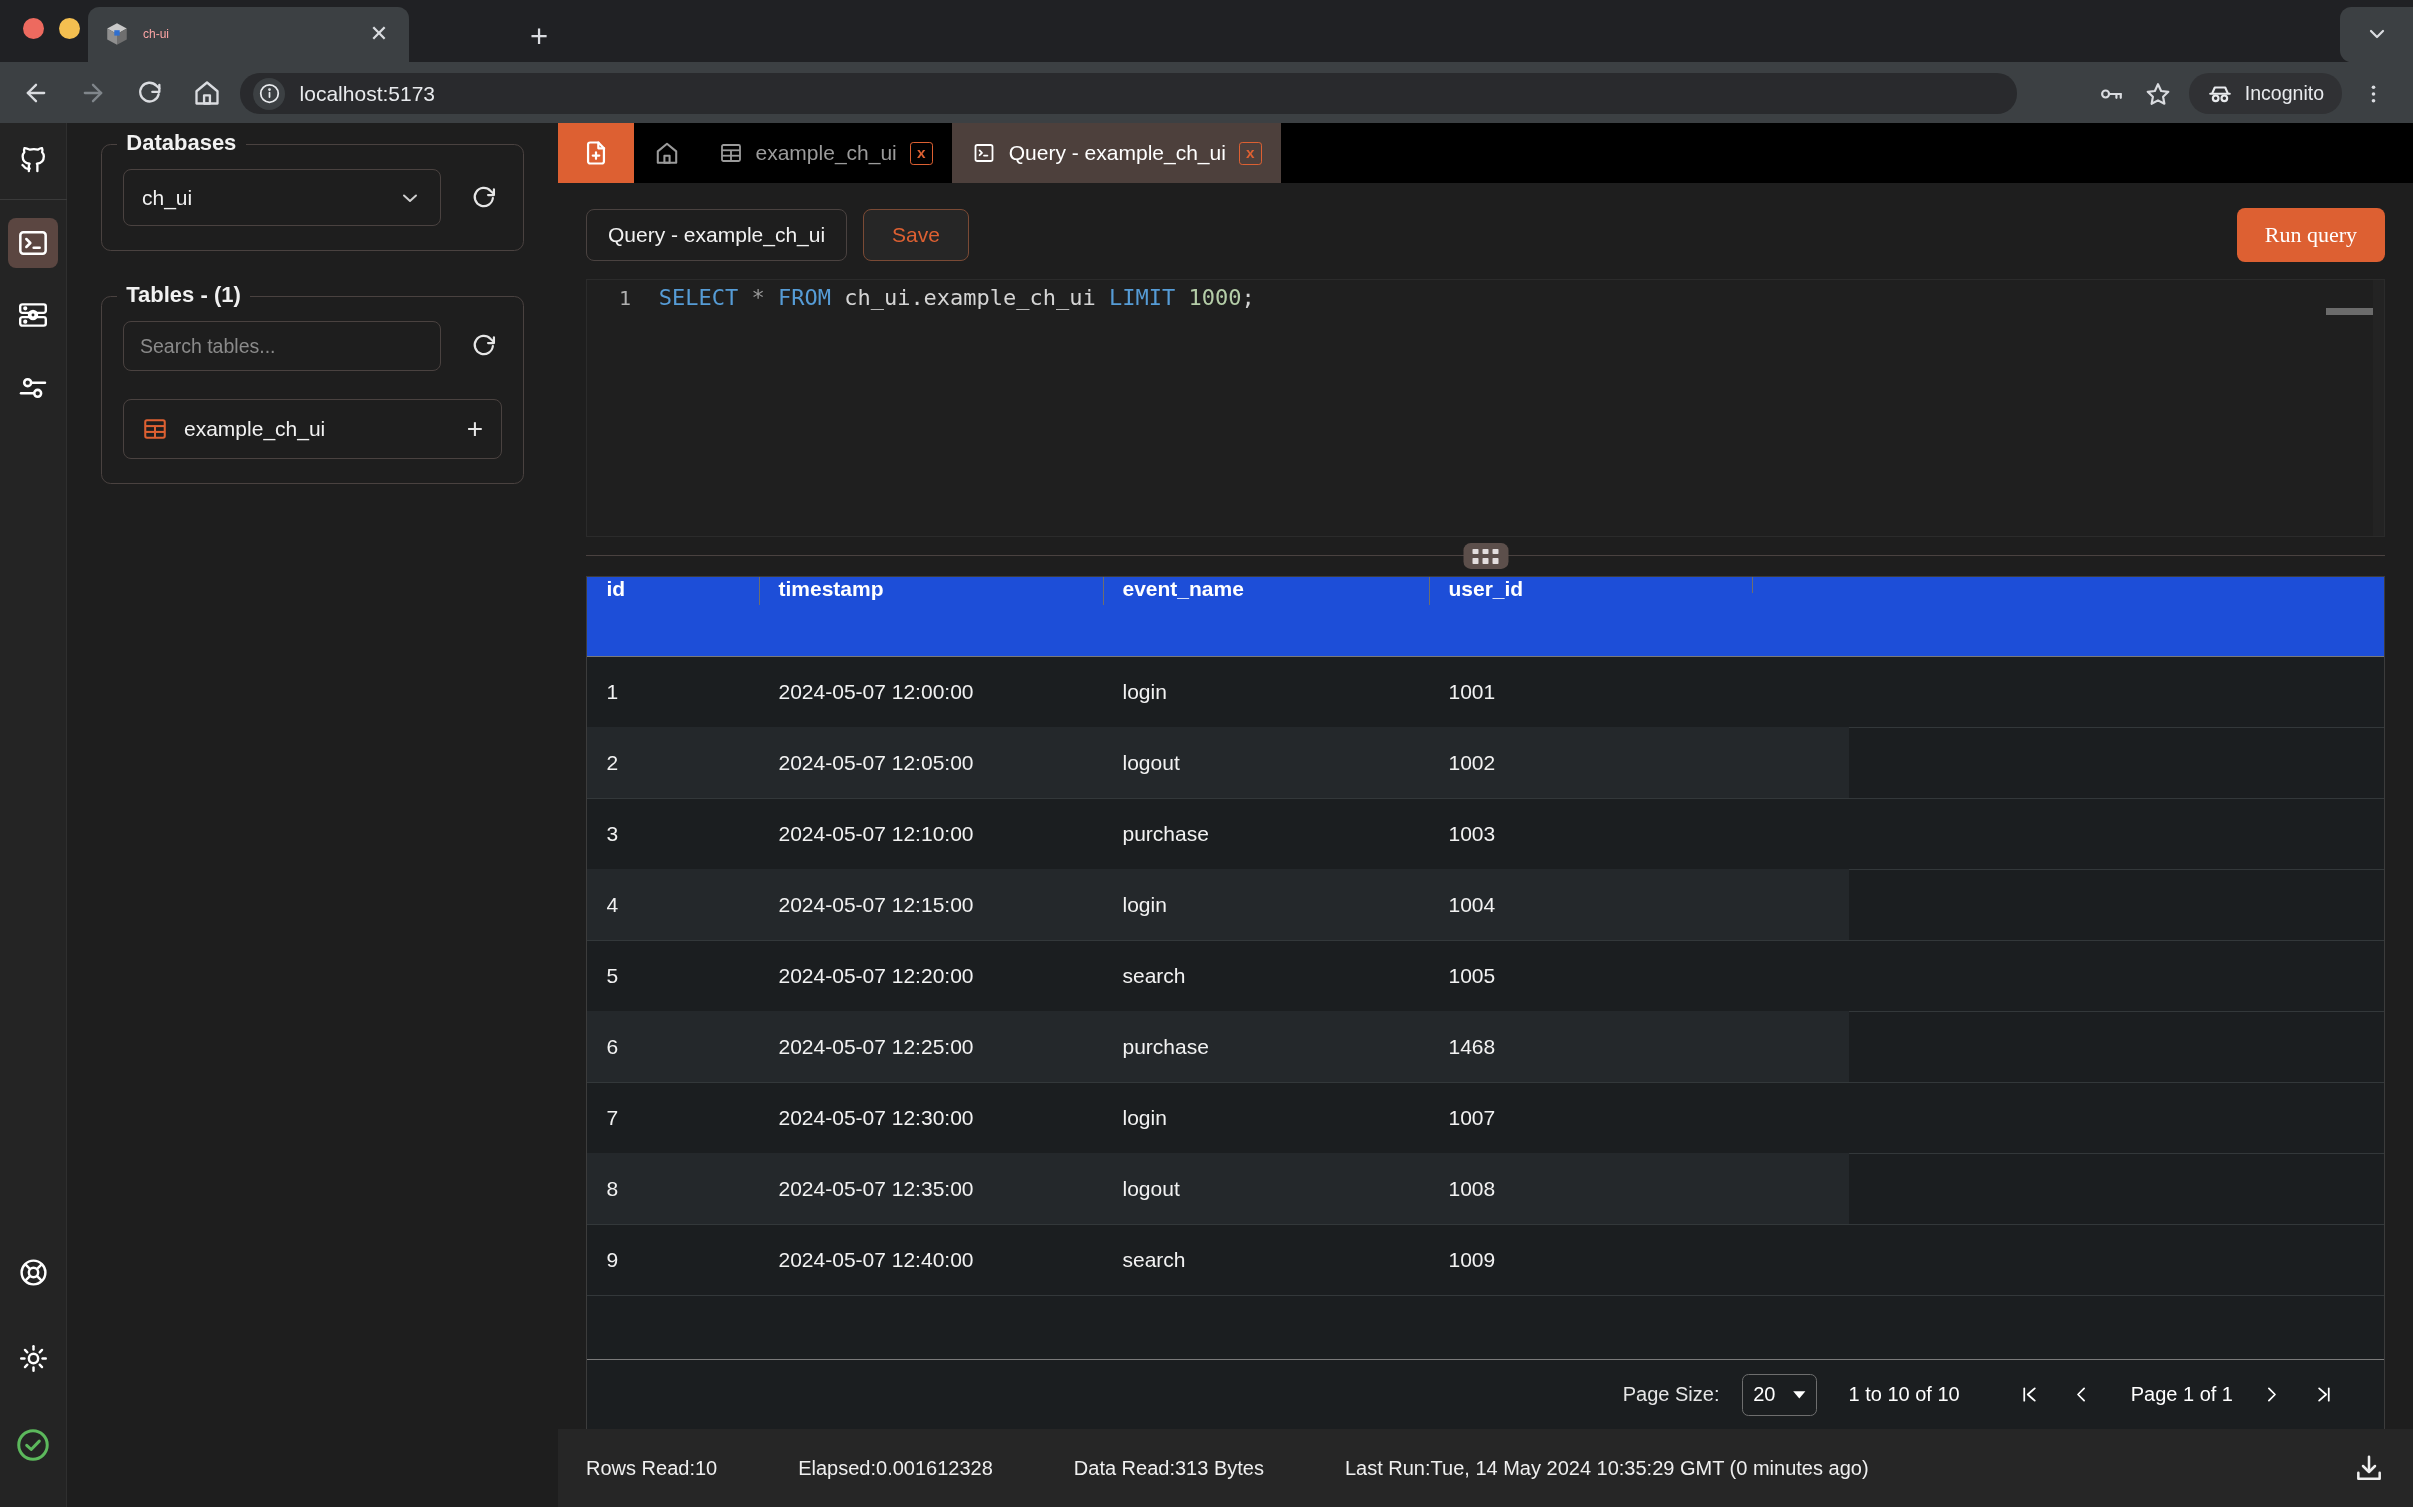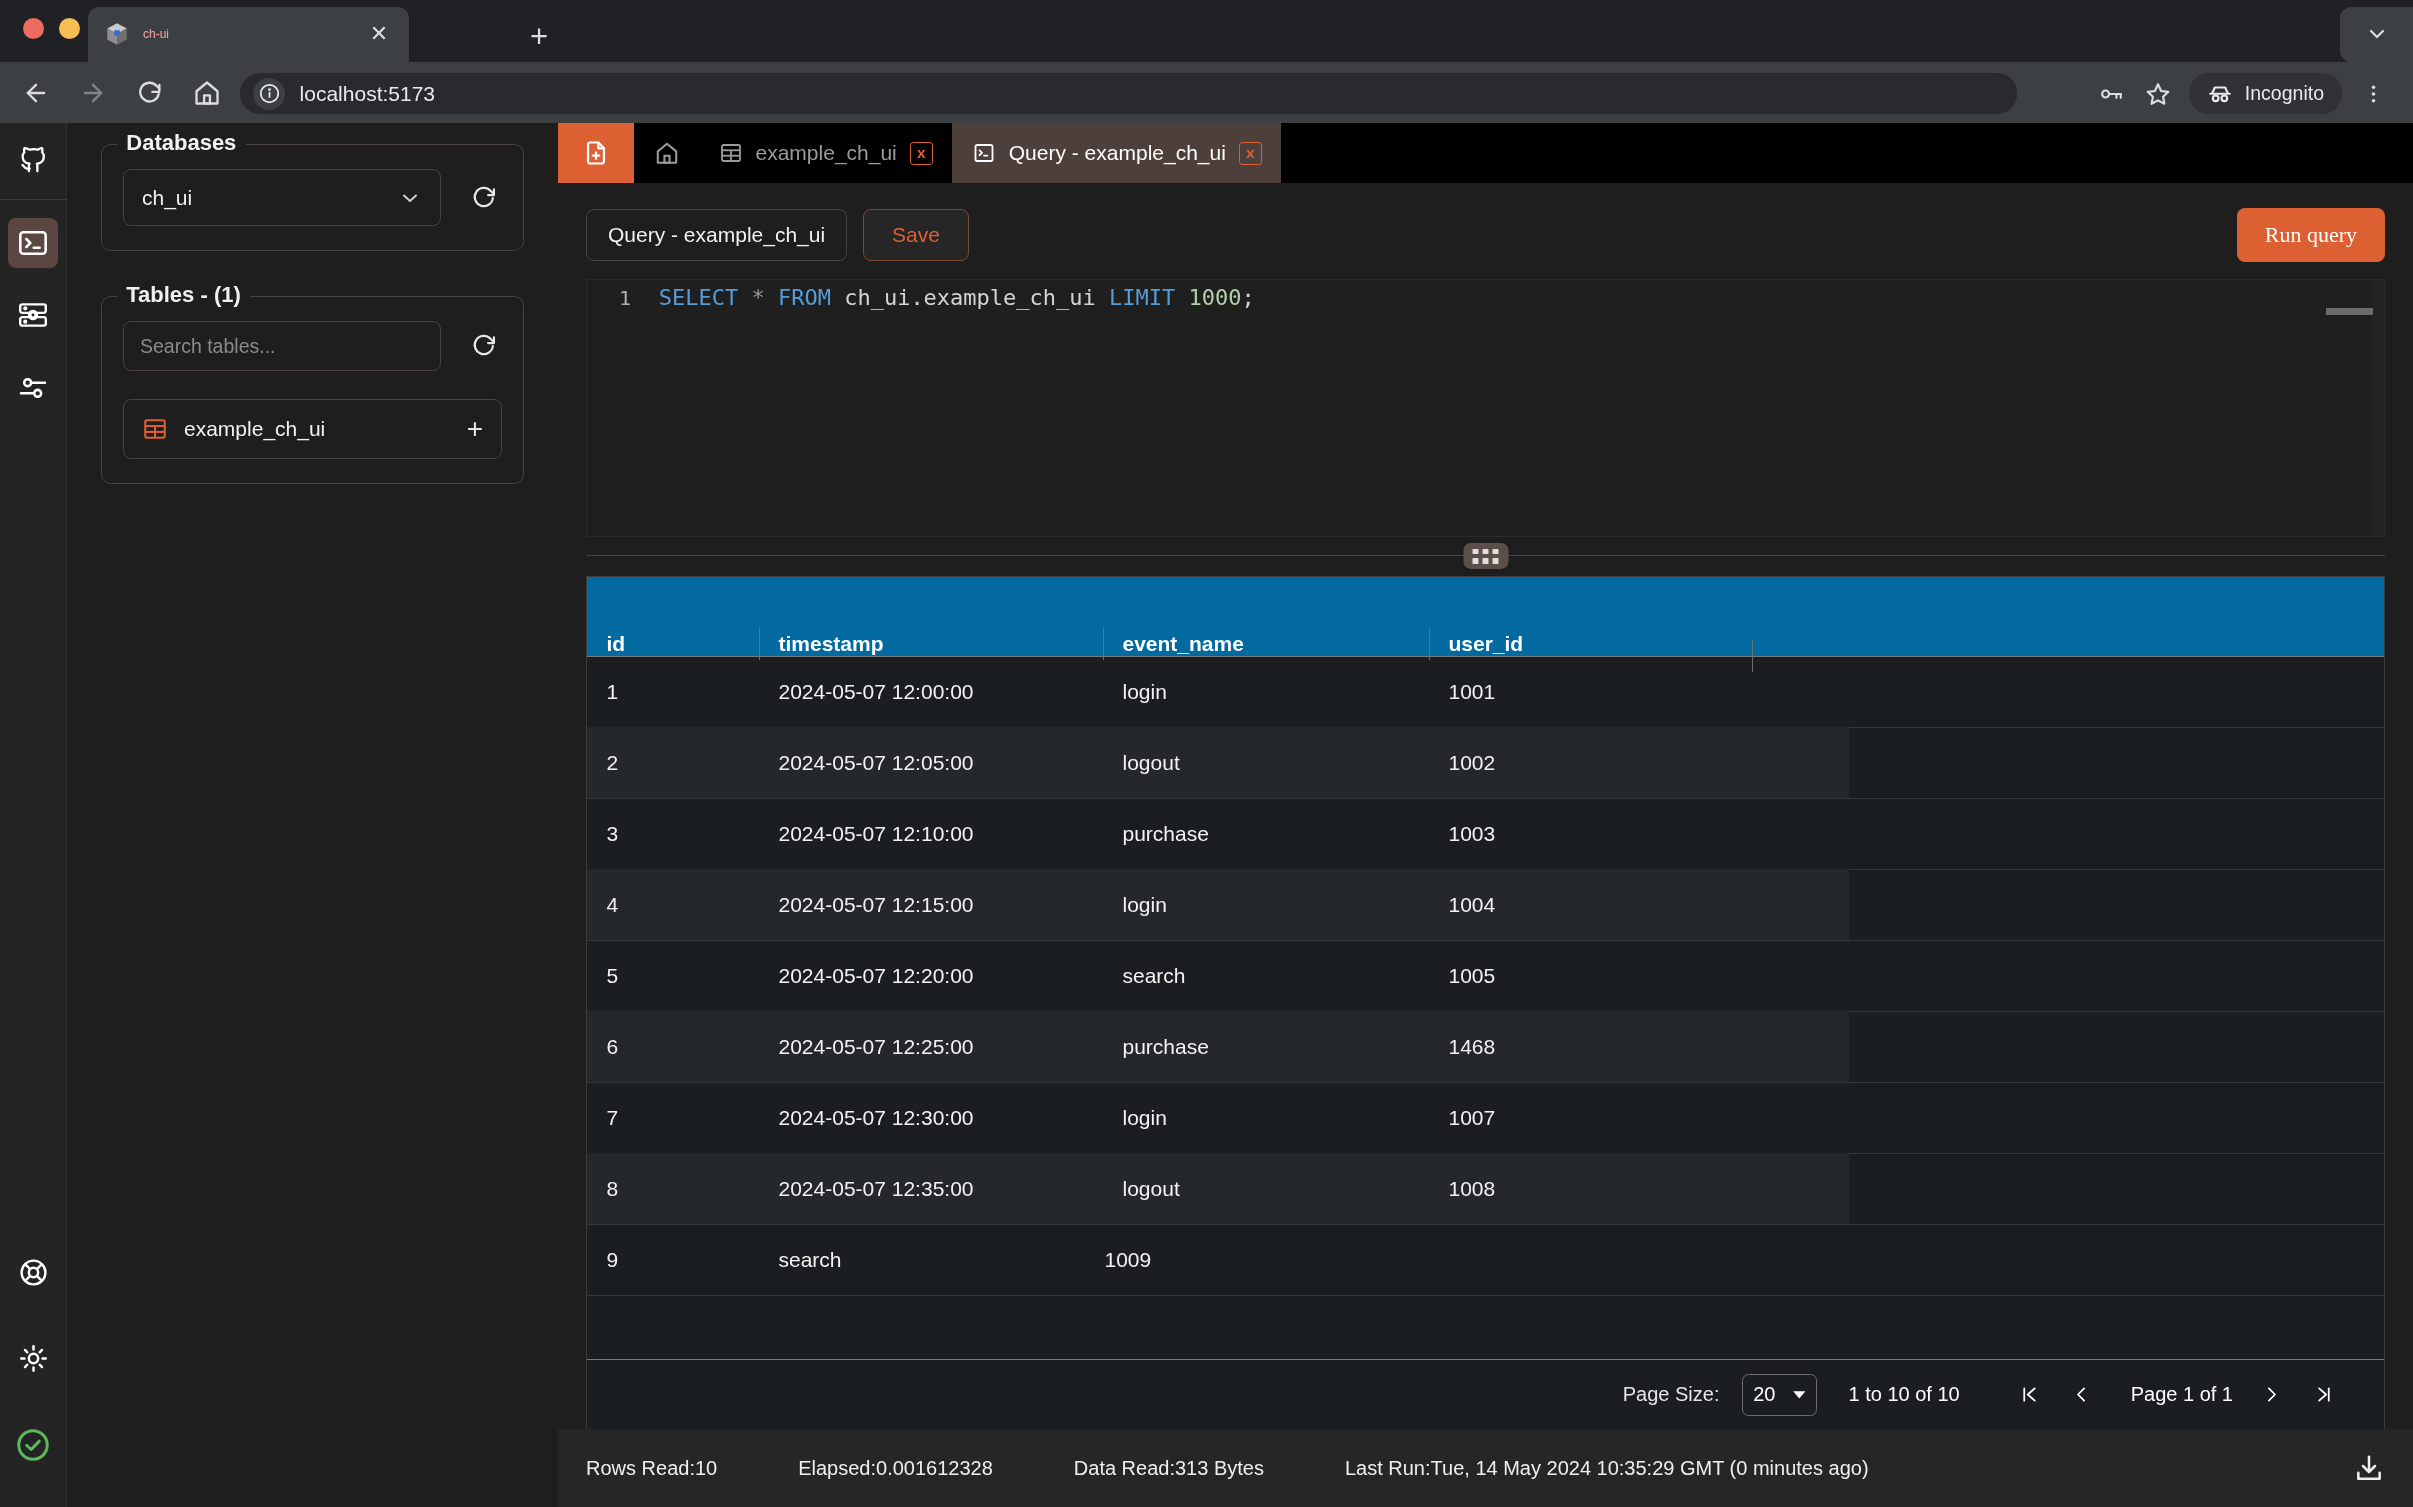--- a/index.html
+++ b/index.html
@@ -198,21 +198,21 @@
   .grip {
     position: absolute; left: 50%; transform: translateX(-50%); top: 6.5px;
     width: 45px; height: 26px; border-radius: 7.3px; background: #5c4f4b;
     display: flex; align-items: center; justify-content: center;
   }
   .grip .dots { display: grid; grid-template-columns: repeat(3, 5.7px); grid-gap: 4px; }
   .grip .dots i { width: 5.7px; height: 5.7px; background: #e3dede; border-radius: 0.8px; display:block; }
 
   
   .results { flex: 1 1 auto; display: flex; flex-direction: column; border:0.8px solid #3c3c3c; border-bottom:none; overflow:hidden;}
-  .grid-head { display: flex; height: 80px; align-items: flex-end; background: #0369a1; border-bottom: 0.8px solid #7a7a7a; }
+  .grid-head { display: flex; height: 80px; align-items: flex-start; background: #1d4ed8; border-bottom: 0.8px solid #7a7a7a; }
   .cell { font-size: 21px; color: #fff; padding: 0 19.5px; flex: 0 0 auto; position: relative; }
   .grid-head .cell { font-weight: bold; }
   .grid-head .cell + .cell::before {
     content: ""; position: absolute; left: 0; top: 50%; transform: translateY(-50%);
     width: 0.8px; height: 32px; background: #6e6e6e;
   }
   .c0 { width: 172px; }
   .c1 { width: 344px; }
   .c2 { width: 326px; }
   .c3 { width: 323px; }
@@ -593,20 +593,21 @@
               </div>
               <div class="grow even">
                 <span class="cell c0 rowbg-even">8</span>
                 <span class="cell c1 rowbg-even">2024-05-07 12:35:00</span>
                 <span class="cell c2 rowbg-even">logout</span>
                 <span class="cell c3 rowbg-even">1008</span>
                 <span class="cell c4 rowbg-even"></span>
               </div>
               <div class="grow odd">
                 <span class="cell c0">9</span>
+                <span class="cell c1">2024-05-07 12:40:00</span>
                 <span class="cell c2">search</span>
                 <span class="cell c3">1009</span>
                 <span class="cell c4"></span>
               </div>
             </div>
           <div class="pagebar">
             <span class="lbl">Page Size:</span>
             <span class="psize">
               <span>20</span>
               <svg width="14.6" height="14.6" viewBox="0 0 12 12">

